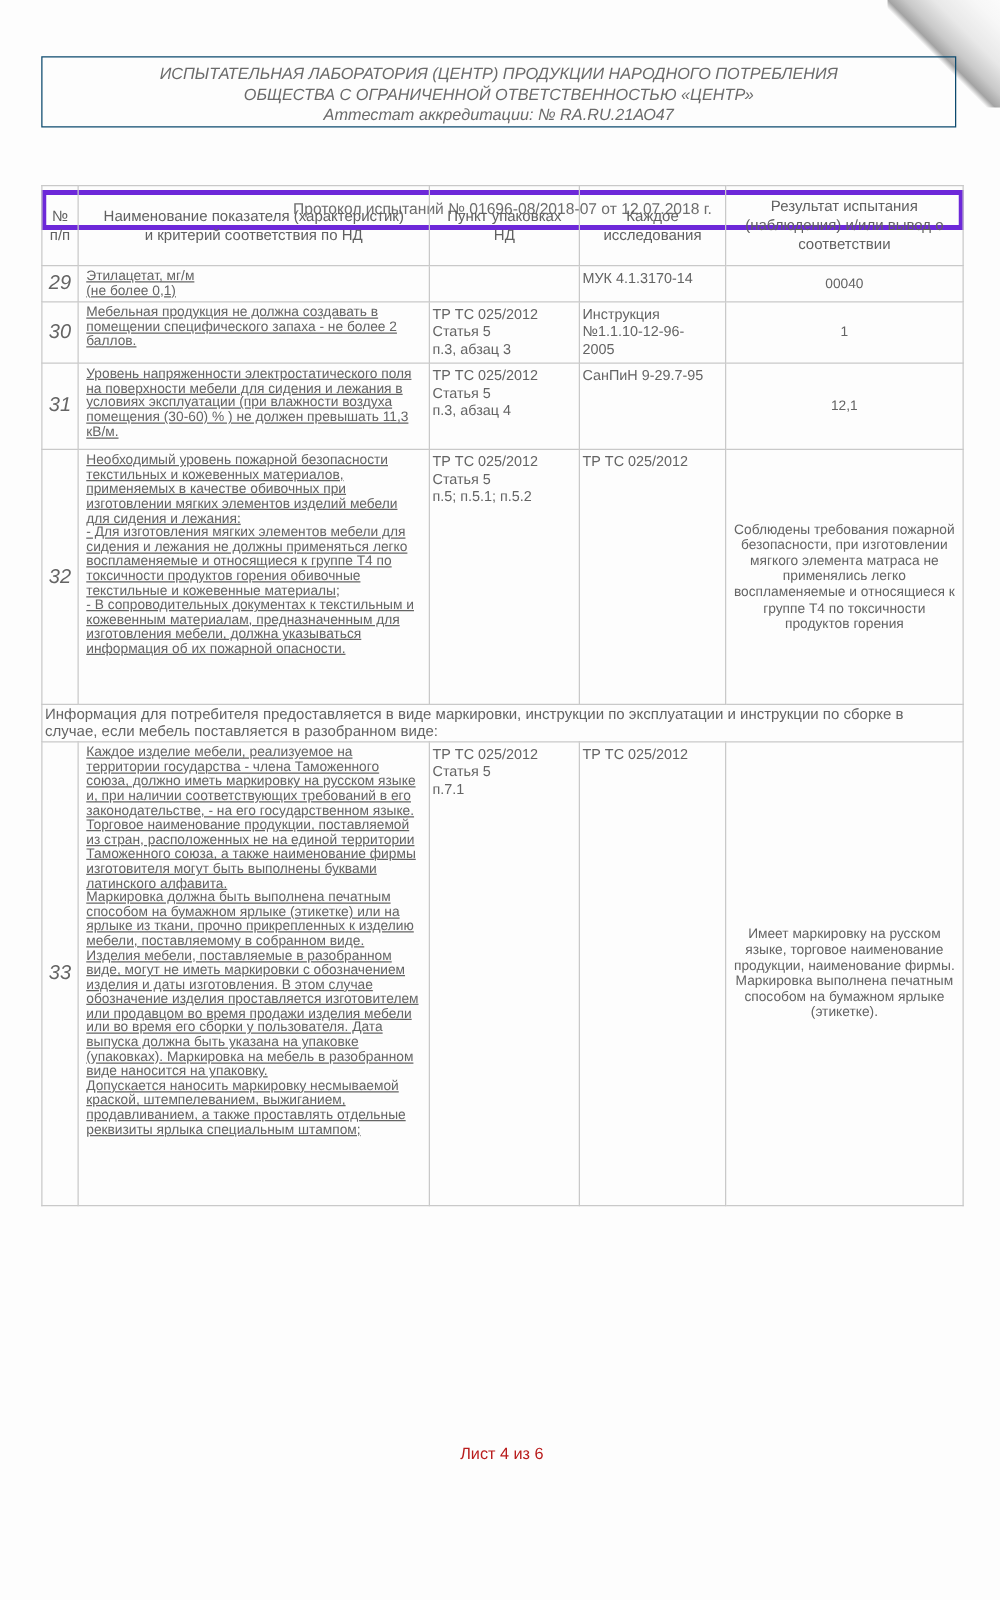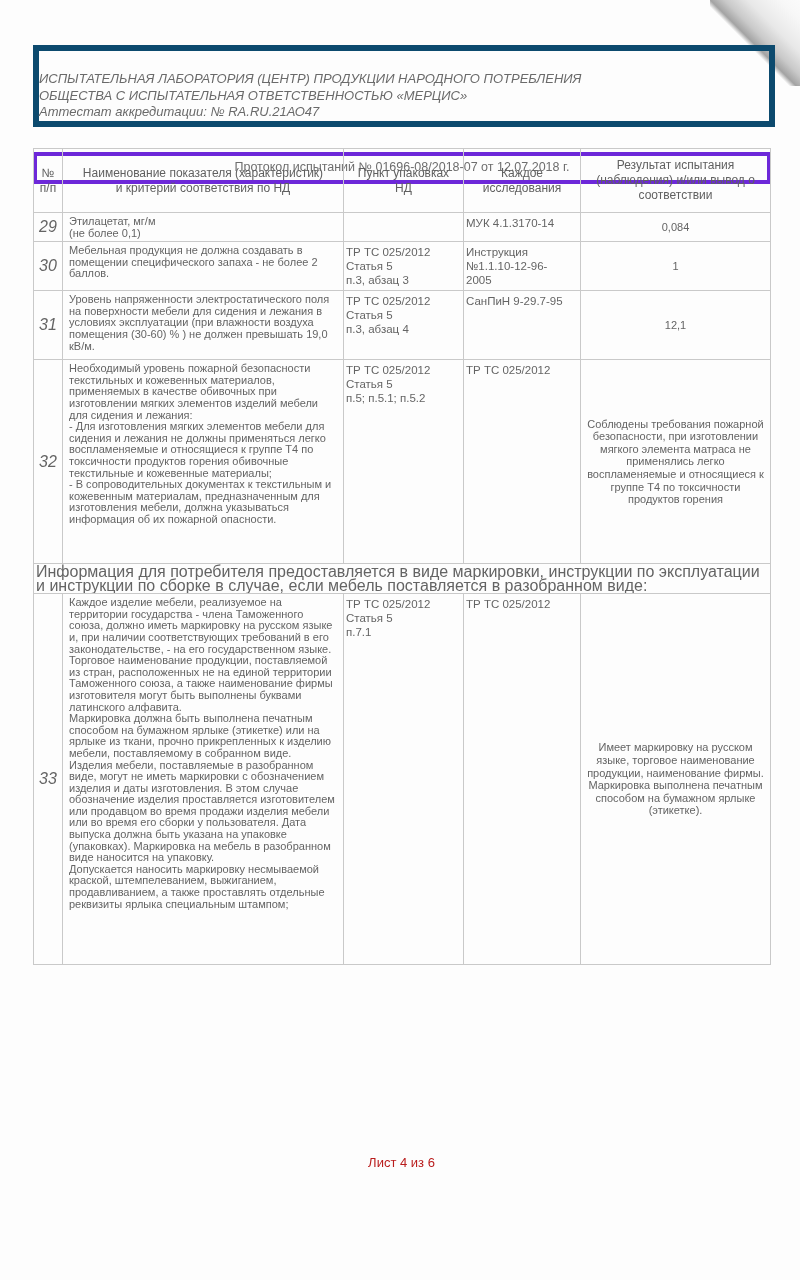--- a/index.html
+++ b/index.html
@@ -18,23 +18,23 @@
       rgba(253,253,253,0) 45%,
       #a3a3a3 49%,
       #c9c9c9 57%,
       #e8e8e8 70%,
       #f7f7f7 88%,
       #fbfbfb 100%);
   }
   
   .header-box{
     position:absolute;left:33px;top:45px;width:730px;height:50px;
-    border:6px solid #0c4a6e;
-    padding-top:20px;
-    text-align:left;
+    border:1px solid #0c4a6e;
+    padding-top:5px;
+    text-align:center;
   }
   .header-box .line{
     font-style:italic;
     font-size:13px;line-height:16.5px;
     color:#6a6a6a;
     white-space:pre-line;
   }
   
   .protocol-box{
     position:absolute;left:33px;top:104px;width:730px;height:24px;
@@ -67,36 +67,37 @@
   }
   td.num{
     font-size:16px;font-style:italic;
     text-align:center;vertical-align:middle;
   }
   td.name{
     font-size:11px;line-height:11.6px;
     text-align:left;vertical-align:top;
     padding:3px 5px 2px 6px;
     white-space:pre-line;
+    text-decoration:underline;
   }
   td.punkt, td.method{
     font-size:11.5px;line-height:14px;
     text-align:left;vertical-align:top;
     padding:3px 2px;
     white-space:pre-line;
   }
   td.result{
     font-size:11px;line-height:12.6px;
     text-align:center;vertical-align:middle;
     padding:2px 6px;
     color:#6e6e6e;
     white-space:pre-line;
   }
   td.section{
-    font-size:16px;font-weight:bold;line-height:13.5px;
+    font-size:12px;font-weight:bold;line-height:13.5px;
     color:#474747;
     text-align:left;vertical-align:top;
     padding:1px 2px;
     white-space:pre-line;
   }
   tr.h-header{height:64px;}
   tr.h-r29{height:28px;}
   tr.h-r30{height:41px;}
   tr.h-r31{height:69px;}
   tr.h-r32{height:204px;}
@@ -111,21 +112,21 @@
 </style>
 </head>
 <body>
 
 <div class="page">
 
   <div class="corner-fold"></div>
 
   <div class="header-box">
     <div class="line">ИСПЫТАТЕЛЬНАЯ ЛАБОРАТОРИЯ (ЦЕНТР) ПРОДУКЦИИ НАРОДНОГО ПОТРЕБЛЕНИЯ</div>
-    <div class="line">ОБЩЕСТВА С ИСПЫТАТЕЛЬНАЯ ОТВЕТСТВЕННОСТЬЮ «МЕРЦИС»</div>
+    <div class="line">ОБЩЕСТВА С ОГРАНИЧЕННОЙ ОТВЕТСТВЕННОСТЬЮ «ЦЕНТР»</div>
     <div class="line">Аттестат аккредитации: № RA.RU.21АО47</div>
   </div>
 
   <div class="protocol-box">
     <div class="line">Протокол испытаний № 01696-08/2018-07 от 12.07.2018 г.</div>
   </div>
 
   <table class="results">
     <colgroup>
       <col style="width:29px">
@@ -148,38 +149,38 @@
 (наблюдения) и/или вывод о
 соответствии</th>
       </tr>
 
       <tr class="h-r29">
         <td class="num">29</td>
         <td class="name">Этилацетат, мг/м
 (не более 0,1)</td>
         <td class="punkt"></td>
         <td class="method">МУК 4.1.3170-14</td>
-        <td class="result">0,084</td>
+        <td class="result">00040</td>
       </tr>
 
       <tr class="h-r30">
         <td class="num">30</td>
         <td class="name">Мебельная продукция не должна создавать в помещении специфического запаха - не более 2 баллов.</td>
         <td class="punkt">ТР ТС 025/2012
 Статья 5
 п.3, абзац 3</td>
         <td class="method">Инструкция
 №1.1.10-12-96-
 2005</td>
         <td class="result">1</td>
       </tr>
 
       <tr class="h-r31">
         <td class="num">31</td>
-        <td class="name">Уровень напряженности электростатического поля на поверхности мебели для сидения и лежания в условиях эксплуатации (при влажности воздуха помещения (30-60) % ) не должен превышать 19,0 кВ/м.</td>
+        <td class="name">Уровень напряженности электростатического поля на поверхности мебели для сидения и лежания в условиях эксплуатации (при влажности воздуха помещения (30-60) % ) не должен превышать 11,3 кВ/м.</td>
         <td class="punkt">ТР ТС 025/2012
 Статья 5
 п.3, абзац 4</td>
         <td class="method">СанПиН 9-29.7-95</td>
         <td class="result">12,1</td>
       </tr>
 
       <tr class="h-r32">
         <td class="num">32</td>
         <td class="name">Необходимый уровень пожарной безопасности текстильных и кожевенных материалов, применяемых в качестве обивочных при изготовлении мягких элементов изделий мебели для сидения и лежания:

